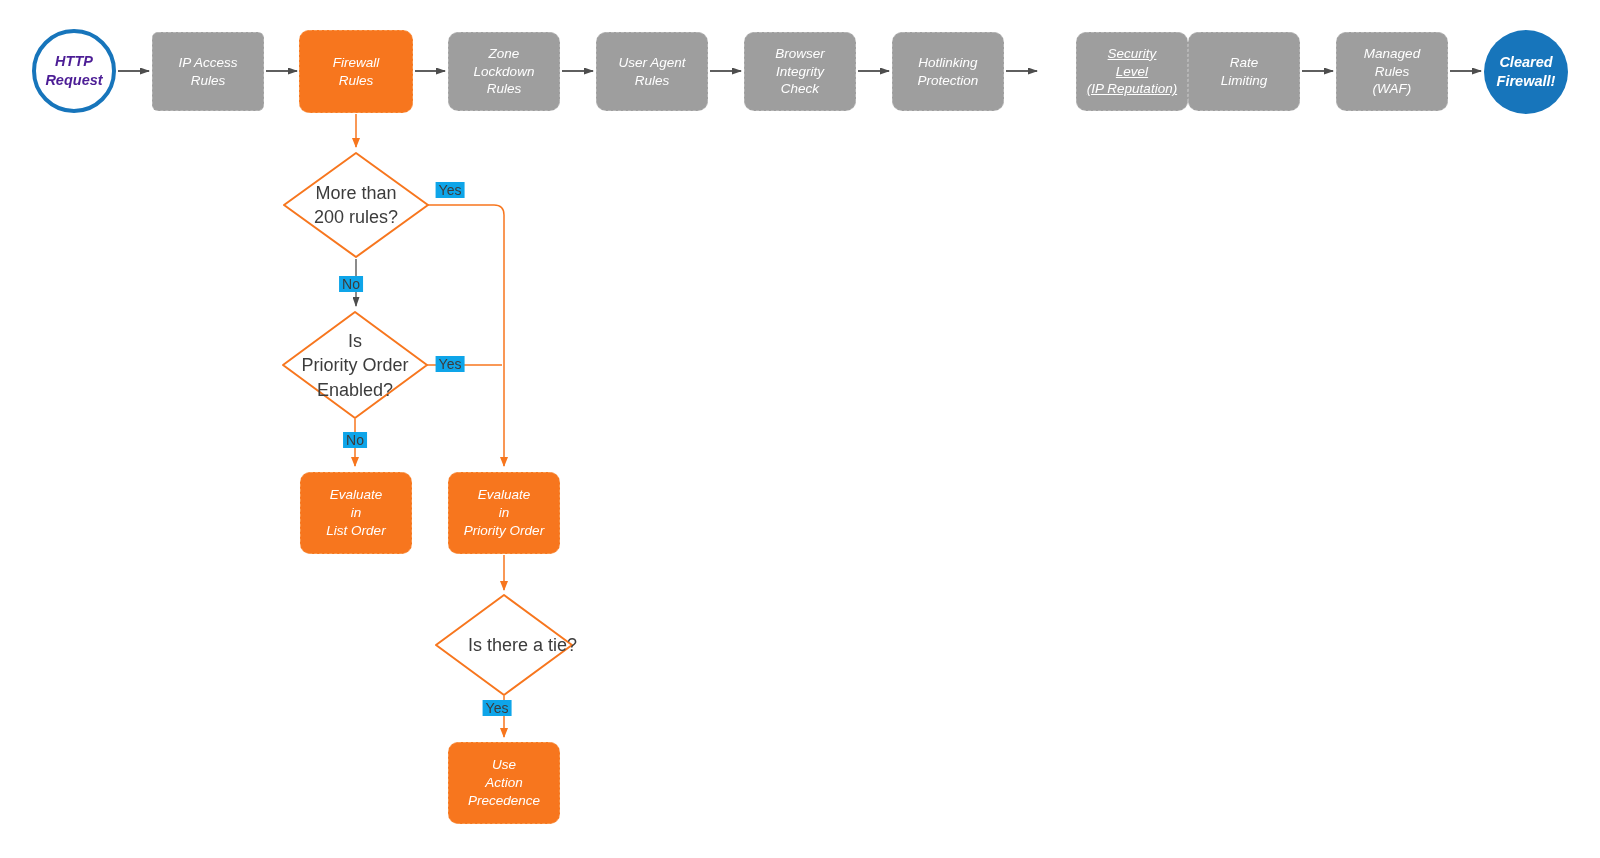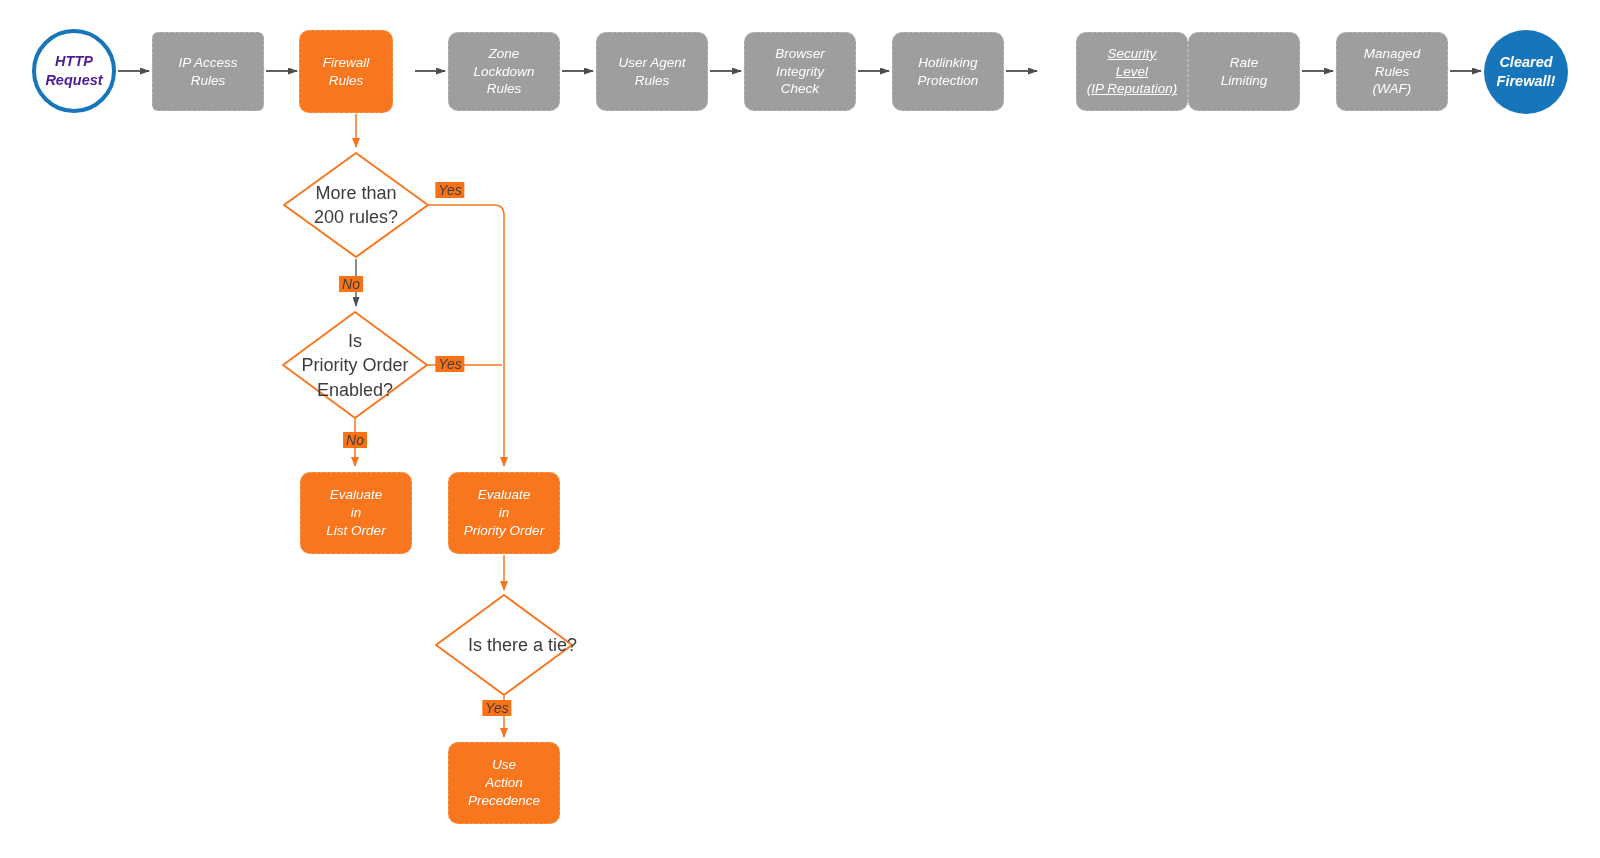--- a/index.html
+++ b/index.html
@@ -63,22 +63,21 @@
     font-size: 18px;
     line-height: 1.35;
     text-align: center;
     white-space: pre-line;
   }
   .edge-label {
     position: absolute;
     transform: translate(-50%, -50%);
     color: #3c3c3c;
     font-size: 14px;
-    font-style: italic;
-    background: #f97316;
+    background: #0ea5e9;
     padding: 0 3px;
   }
 </style>
 </head>
 <body>
 
 <div class="canvas">
 
   <svg class="edge-layer" width="1600" height="858" viewBox="0 0 1600 858" xmlns="http://www.w3.org/2000/svg">
     <defs>
@@ -118,21 +117,21 @@
       <polygon points="283,365 355,312 427,365 355,418"></polygon>
       <polygon points="436,645 504,595 572,645 504,695"></polygon>
     </g>
   </svg>
 
   <div class="node circle start" style="left:32px; top:29px; width:84px; height:84px;">HTTP
 Request</div>
 
   <div class="node box gray" style="left:152px; top:32px; width:112px; height:79px;border-radius:6px;">IP Access
 Rules</div>
-  <div class="node box orange" style="left:299px; top:30px; width:94px; height:83px;font-style:italic;">Firewall
+  <div class="node box orange" style="left:299px; top:30px; width:114px; height:83px;font-style:italic;">Firewall
 Rules</div>
   <div class="node box gray" style="left:448px; top:32px; width:112px; height:79px;">Zone
 Lockdown
 Rules</div>
   <div class="node box gray" style="left:596px; top:32px; width:112px; height:79px;">User Agent
 Rules</div>
   <div class="node box gray" style="left:744px; top:32px; width:112px; height:79px;">Browser
 Integrity
 Check</div>
   <div class="node box gray" style="left:892px; top:32px; width:112px; height:79px;">Hotlinking

